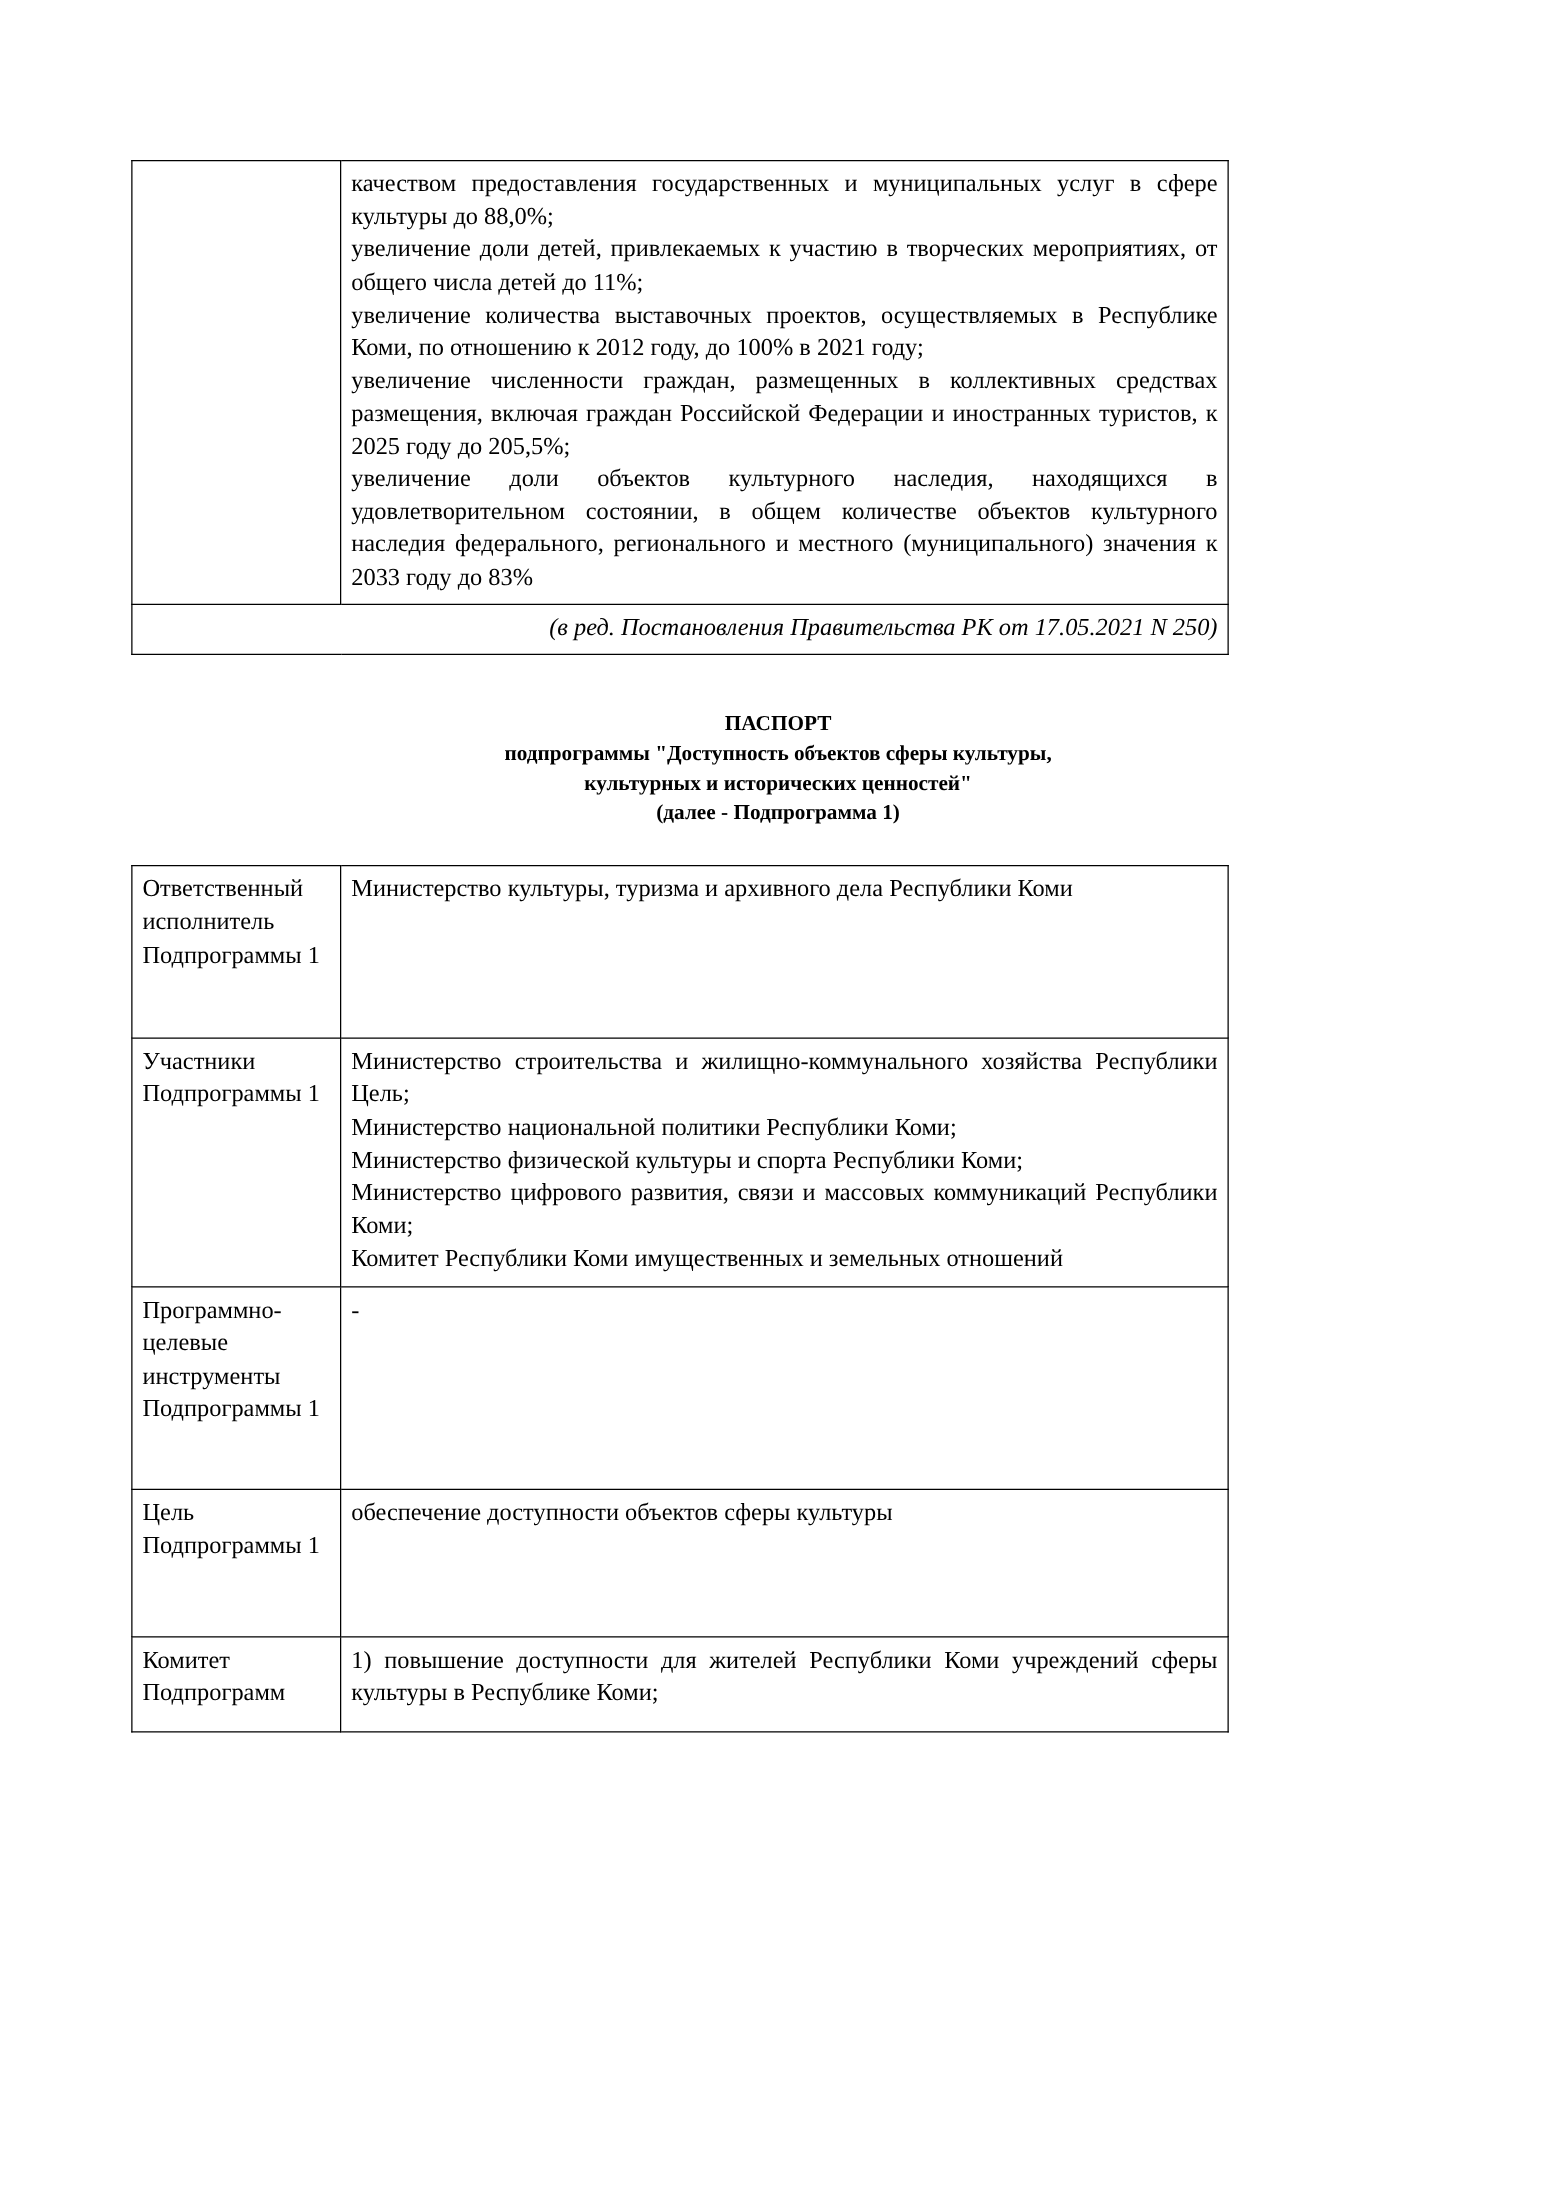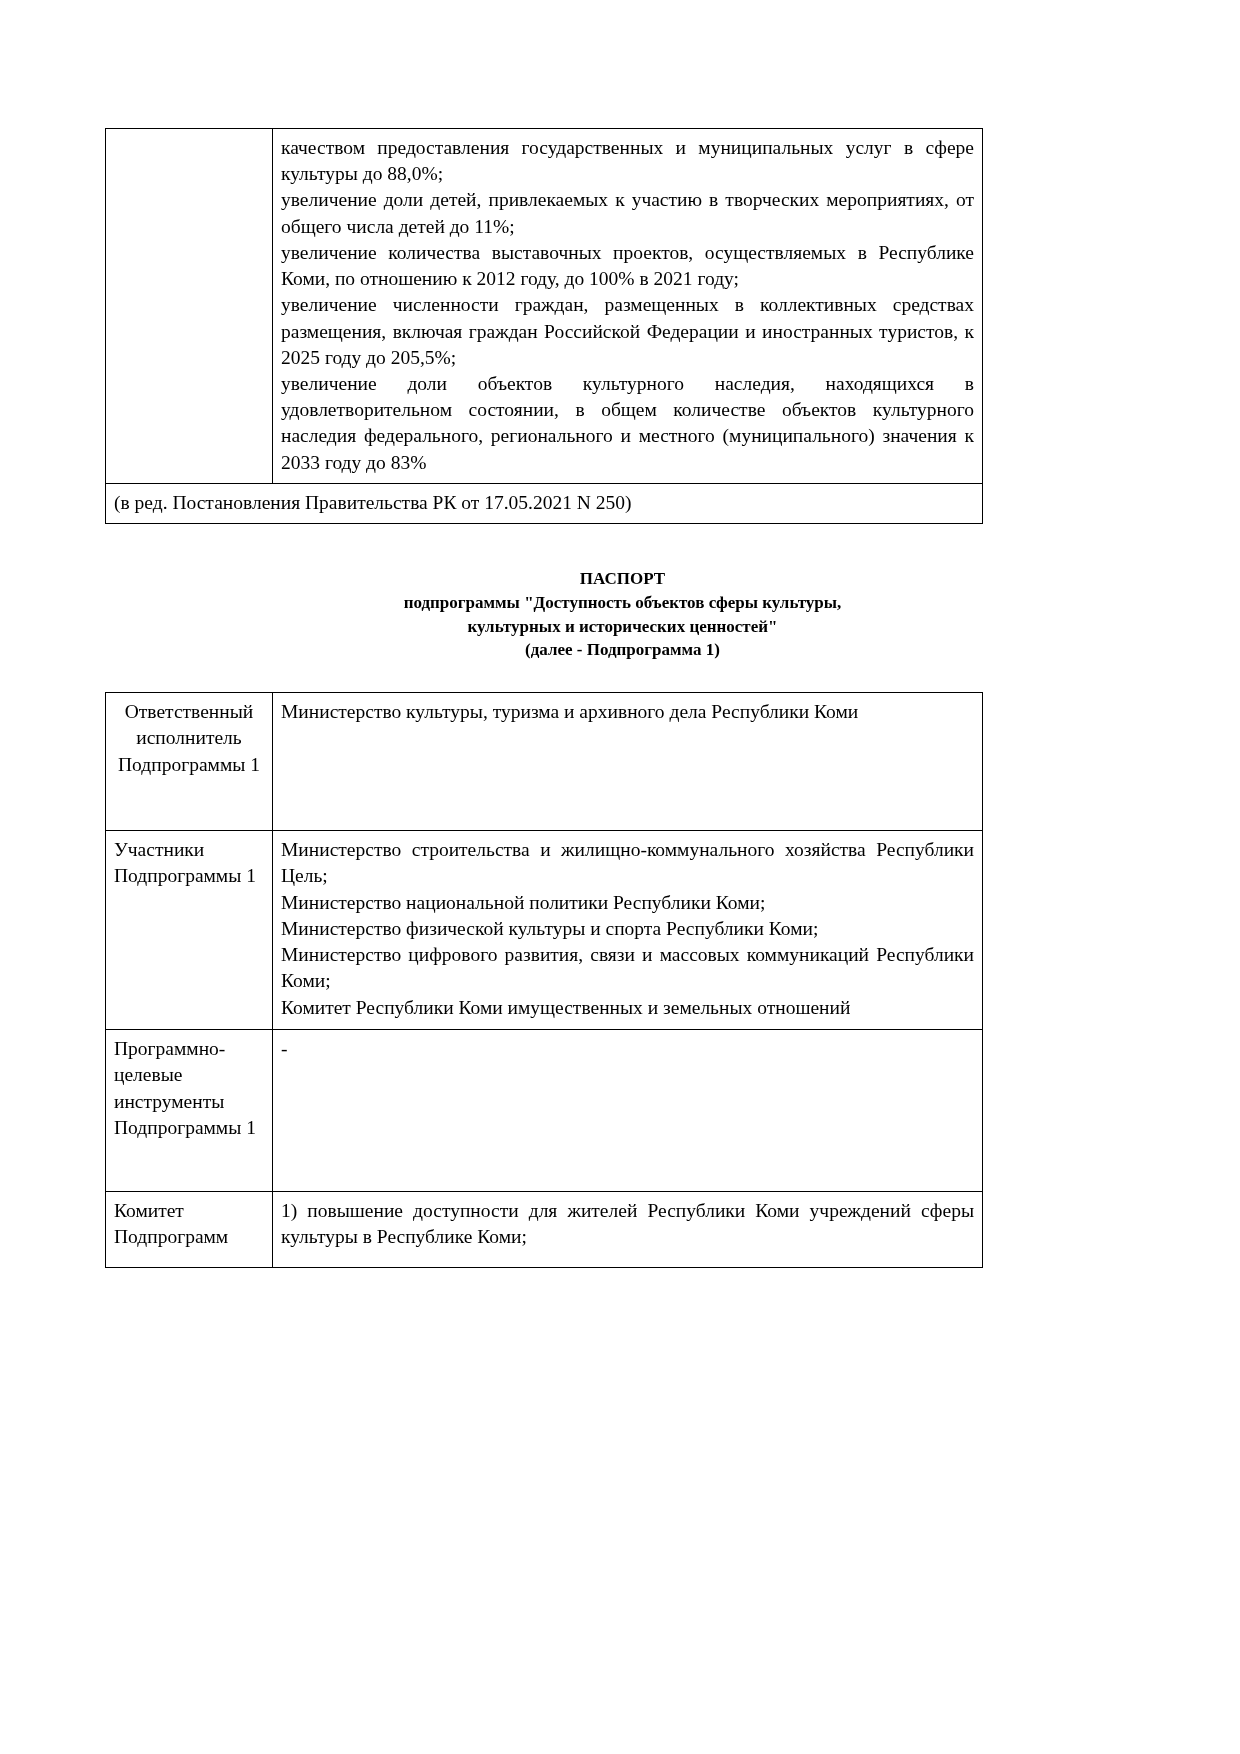--- a/index.html
+++ b/index.html
@@ -40,21 +40,22 @@
   td.label-col {
     width: 150px;
   }
   td.value-col {
     width: 693px;
     text-align: justify;
     text-align-last: left;
     hyphens: none;
   }
   td.note-cell {
-    text-align: left;
+    text-align: right;
+    font-style: italic;
   }
   .justify-para {
     text-align: justify;
     text-align-last: left;
     margin: 0;
   }
   .plain-line {
     text-align: left;
     margin: 0;
   }
@@ -115,21 +116,21 @@
     <span class="h-line">культурных и исторических ценностей"</span>
     <span class="h-line">(далее - Подпрограмма 1)</span>
   </div>
 
   <div class="gap-after-heading"></div>
 
   <table class="doc-table">
     <tbody>
 
       <tr>
-        <td class="label-col" style="height:124px;text-align:center;">Ответственный исполнитель Подпрограммы 1</td>
+        <td class="label-col" style="height:124px;">Ответственный исполнитель Подпрограммы 1</td>
         <td class="value-col">
           <p class="plain-line">Министерство культуры, туризма и архивного дела Республики Коми</p>
         </td>
       </tr>
 
       <tr>
         <td class="label-col" style="height:185px;">Участники Подпрограммы 1</td>
         <td class="value-col">
           <p class="justify-para">Министерство строительства и жилищно-коммунального хозяйства Республики Цель;</p>
           <p class="plain-line">Министерство национальной политики Республики Коми;</p>
@@ -140,20 +141,26 @@
       </tr>
 
 
       <tr>
         <td class="label-col" style="height:148px;">Программно-целевые инструменты Подпрограммы 1</td>
         <td class="value-col">
           <p class="plain-line">-</p>
         </td>
       </tr>
 
+      <tr>
+        <td class="label-col" style="height:104px;">Цель Подпрограммы 1</td>
+        <td class="value-col">
+          <p class="plain-line">обеспечение доступности объектов сферы культуры</p>
+        </td>
+      </tr>
 
       <tr>
         <td class="label-col" style="height:62px;">Комитет Подпрограмм</td>
         <td class="value-col">
           <p class="justify-para">1) повышение доступности для жителей Республики Коми учреждений сферы культуры в Республике Коми;</p>
         </td>
       </tr>
 
     </tbody>
   </table>

